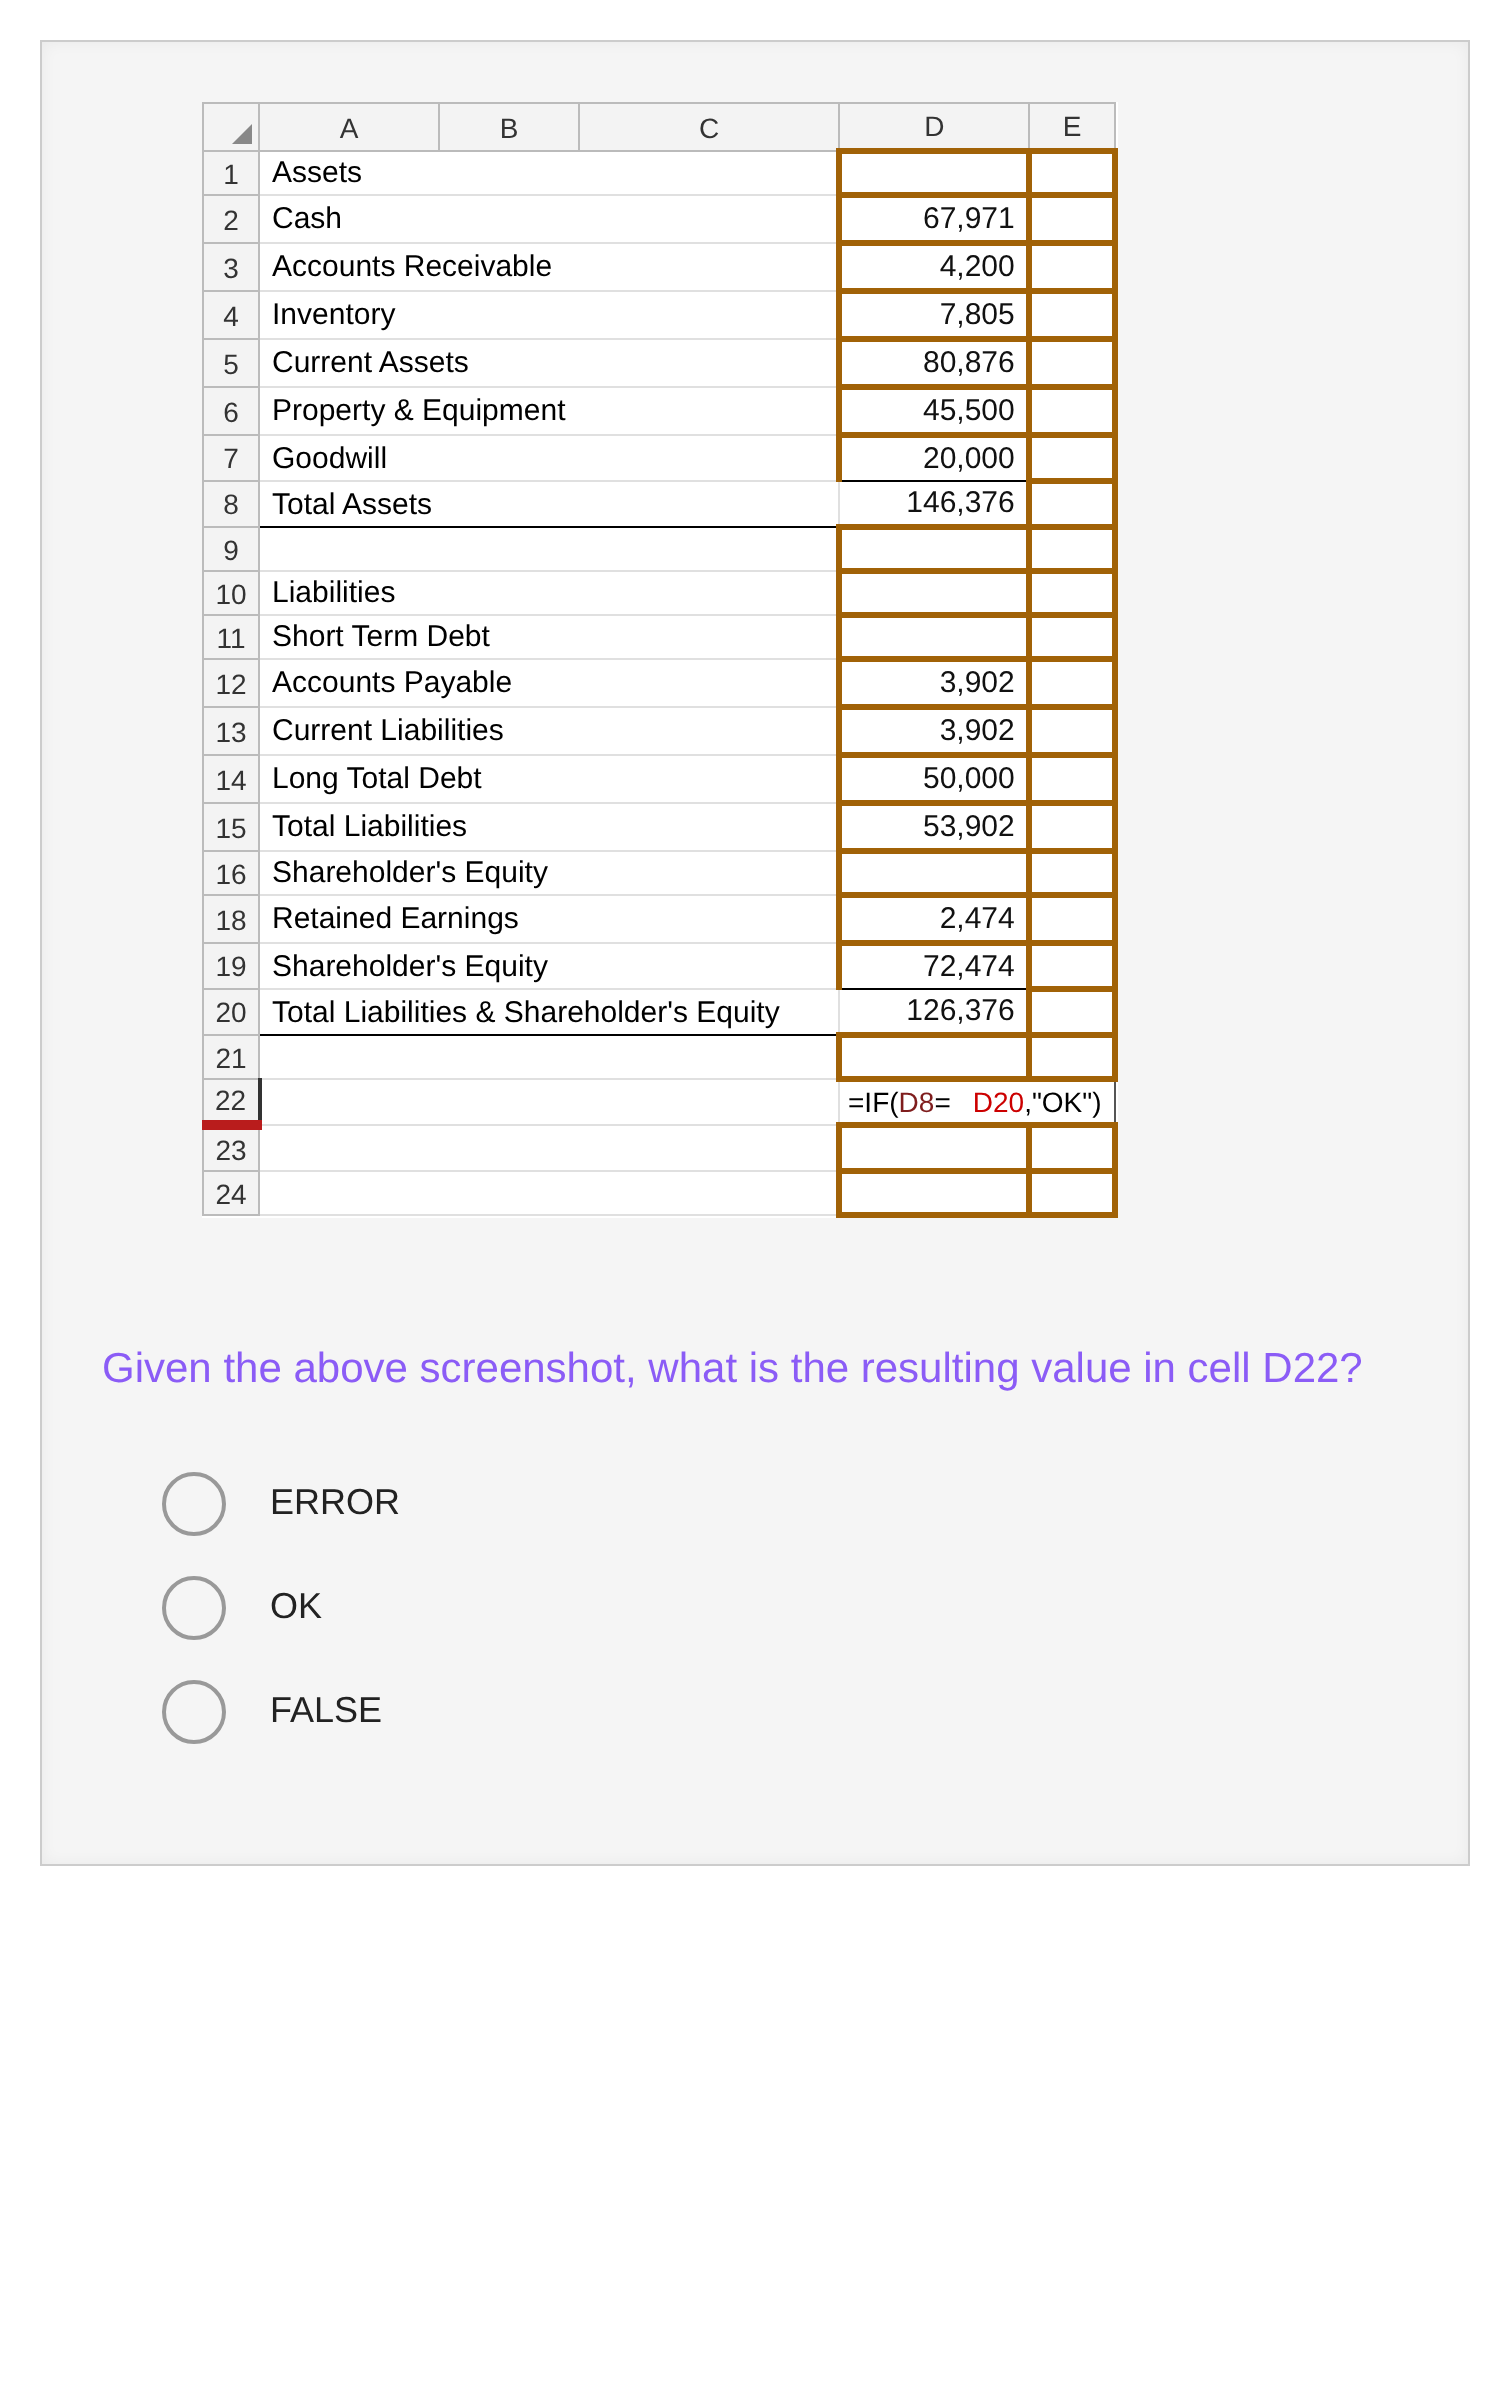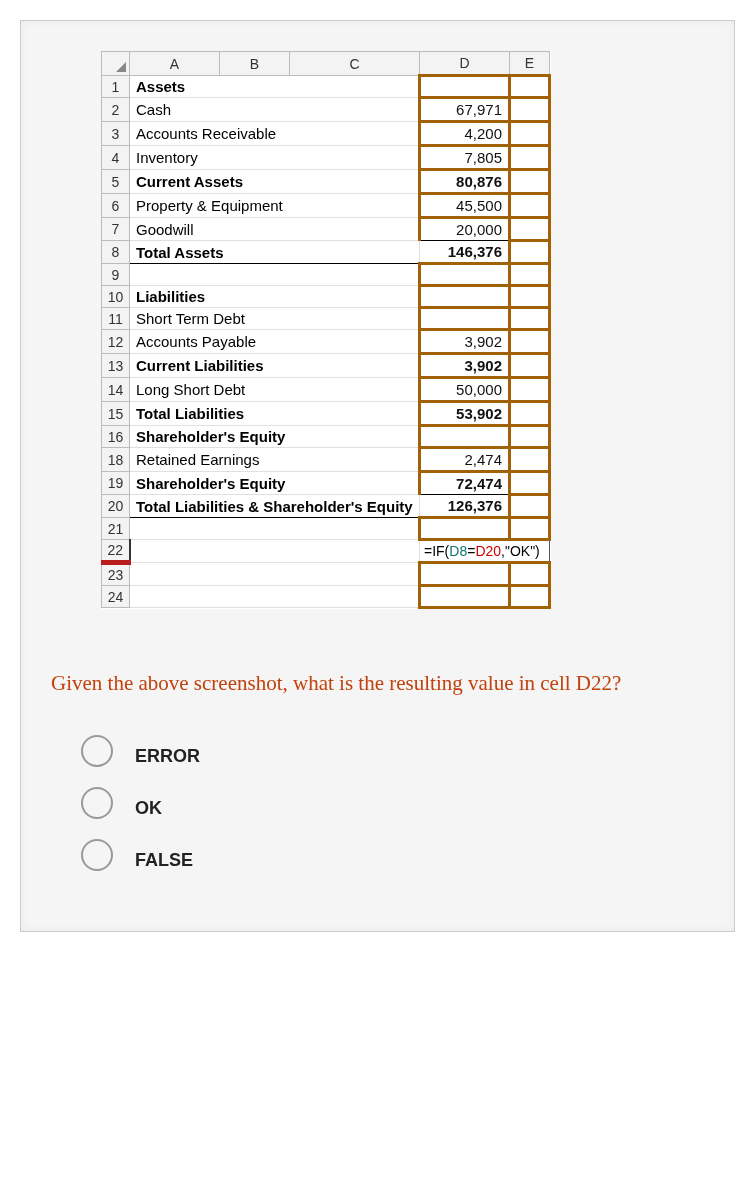--- a/index.html
+++ b/index.html
@@ -58,21 +58,21 @@
   }
   .cell {
     border: 3px solid #a16207;
     padding: 2px 6px;
     height: 22px;
     vertical-align: middle;
     color: #111;
   }
   .cell.d { width: 90px; text-align: right; }
   .cell.e { width: 40px; }
-  .bold { font-weight: bold; }
+  .bold { font-weight: normal; }
   .underline { border-bottom: 1px solid #000 !important; }
   .box {
     border: 1px solid #000 !important;
     border-top: 1px solid #000 !important;
     border-bottom: 1px solid #000 !important;
     border-left: 1px solid #000 !important;
     border-right: 1px solid #000 !important;
   }
   .span-abc {
     border: 1px solid #e0e0e0;
@@ -80,40 +80,39 @@
     height: 22px;
   }
   .formula-cell {
     text-align: left !important;
     white-space: nowrap;
     font-size: 14px;
     padding-left: 4px;
     border: 1px solid #555 !important;
   }
   .f-prefix { color: #000; }
-  .f-d8 { color: #0f766e; }
-  .f-d20 { color: #c00; }
+  .f-d8 { color: #7f1d1d; }
+  .f-d20 { color: #c00; margin-left: 11px; }
   .f-eq { color: #000; }
   .f-ok { color: #000; }
   .question {
     font-size: 21px;
-    color: #c2410c;
+    color: #8b5cf6;
     margin: 25px 0 35px 10px;
     line-height: 1.5;
-    font-family: Liberation Serif, serif;
+    font-family: Liberation Sans, sans-serif;
   }
   .options {
     margin-left: 40px;
   }
   .option {
     display: flex;
-    align-items: flex-end;
+    align-items: center;
     margin: 20px 0;
     cursor: pointer;
-    font-weight: bold;
   }
   .radio {
     width: 32px;
     height: 32px;
     border: 2px solid #999;
     border-radius: 50%;
     margin-right: 22px;
     flex-shrink: 0;
   }
   .opt-label {
@@ -214,21 +213,21 @@
         <td class="cell e"></td>
       </tr>
       <tr>
         <td class="rownum">13</td>
         <td class="span-abc bold" colspan="3">Current Liabilities</td>
         <td class="cell d bold">3,902</td>
         <td class="cell e"></td>
       </tr>
       <tr>
         <td class="rownum">14</td>
-        <td class="span-abc" colspan="3">Long Short Debt</td>
+        <td class="span-abc" colspan="3">Long Total Debt</td>
         <td class="cell d underline">50,000</td>
         <td class="cell e"></td>
       </tr>
       <tr>
         <td class="rownum">15</td>
         <td class="span-abc bold" colspan="3">Total Liabilities</td>
         <td class="cell d bold">53,902</td>
         <td class="cell e"></td>
       </tr>
       <tr>

